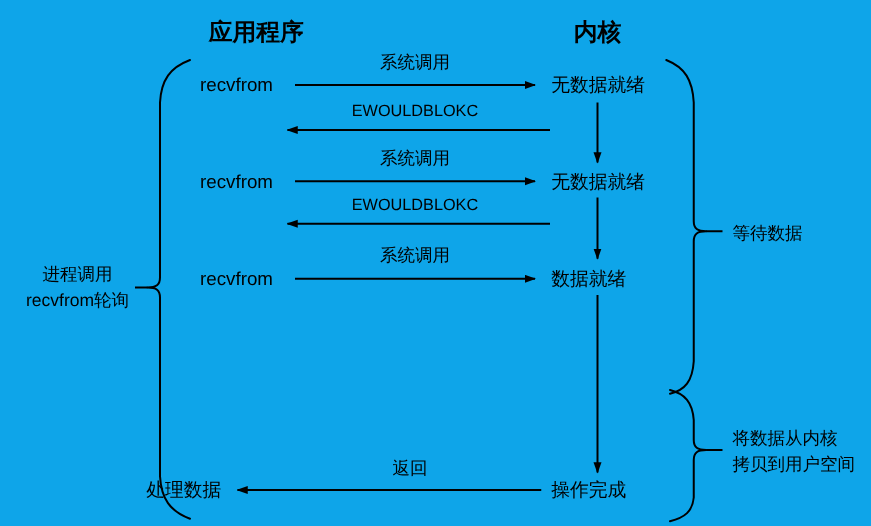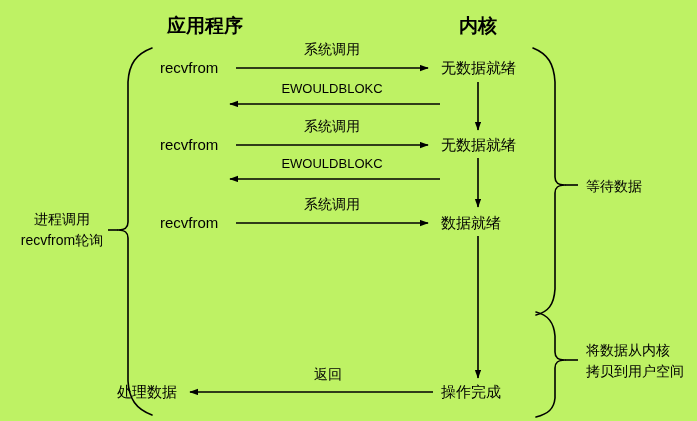--- a/index.html
+++ b/index.html
@@ -4,21 +4,21 @@
 <style>
   html, body {
     margin: 0;
     padding: 0;
     background: #ffffff;
   }
   #page {
     position: relative;
     width: 697px;
     height: 421px;
-    background: #bef264;
+    background: #0ea5e9;
     font-family: "Liberation Sans", "DejaVu Sans", sans-serif;
     overflow: hidden;
   }
   svg.diagram {
     position: absolute;
     left: 0;
     top: 0;
     width: 697px;
     height: 421px;
   }

